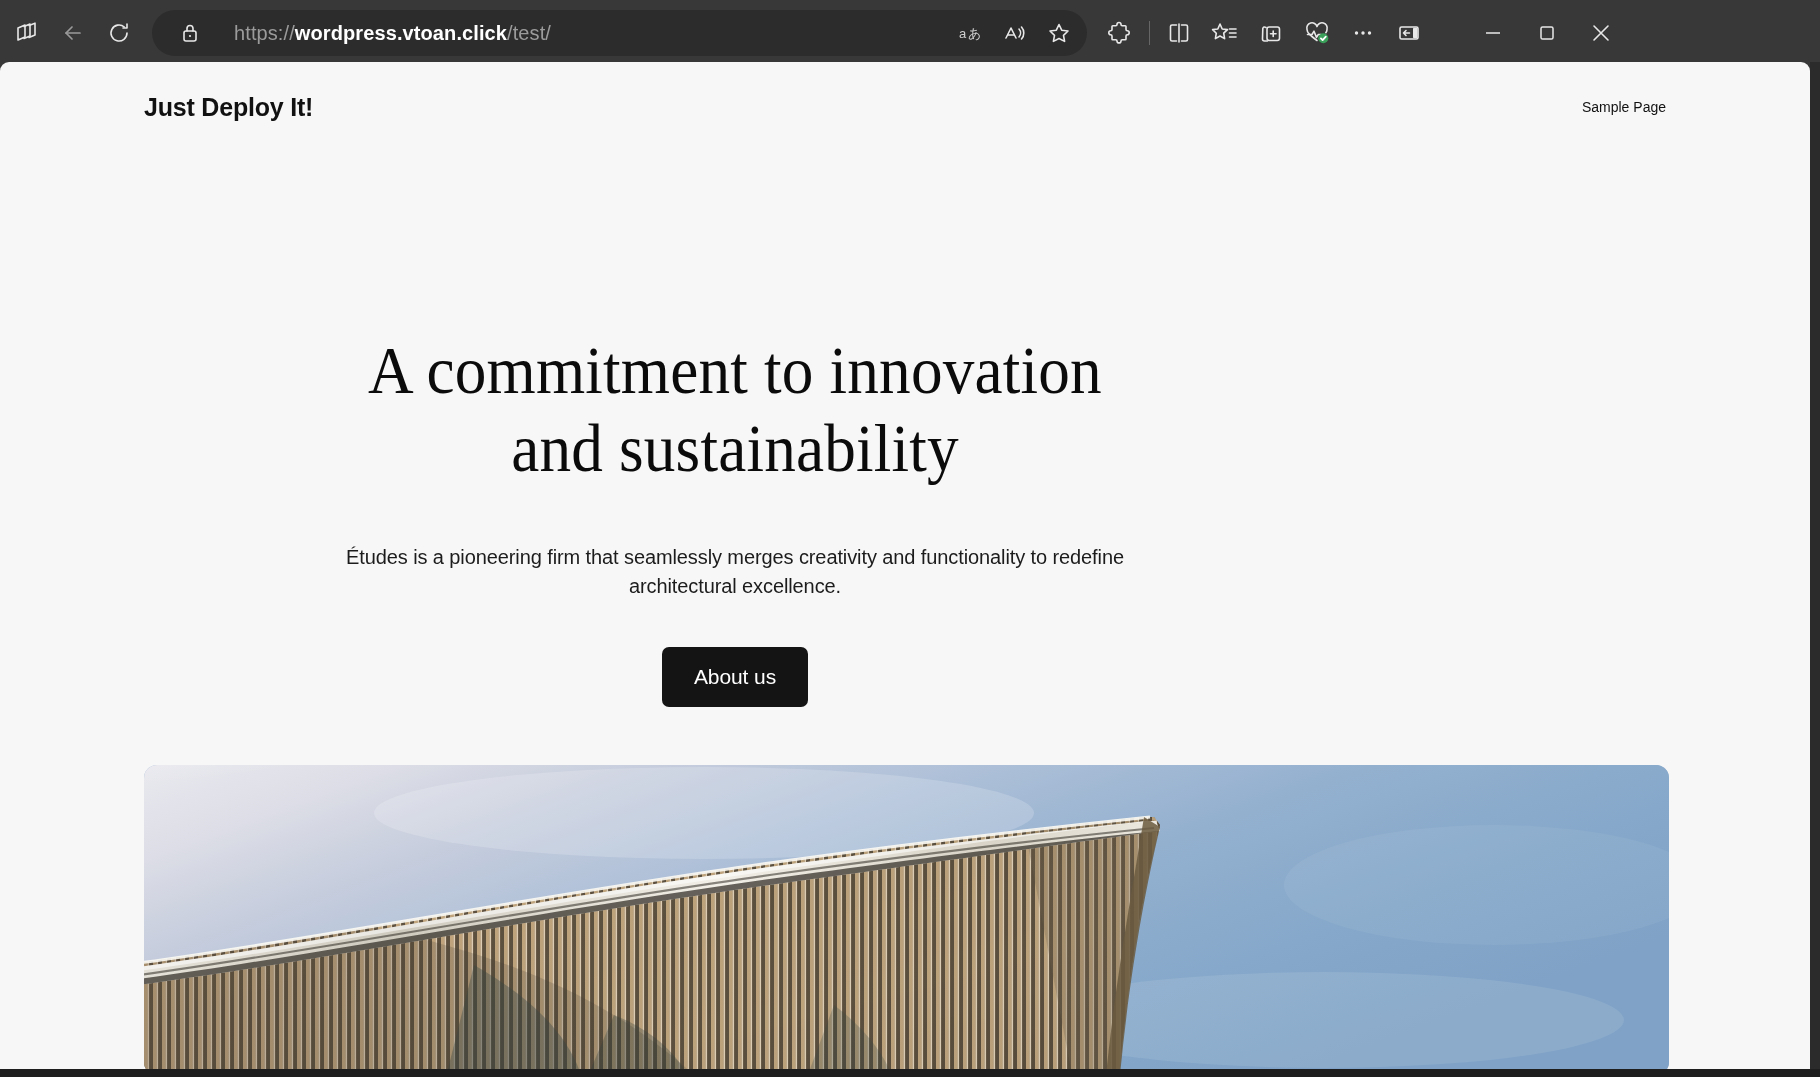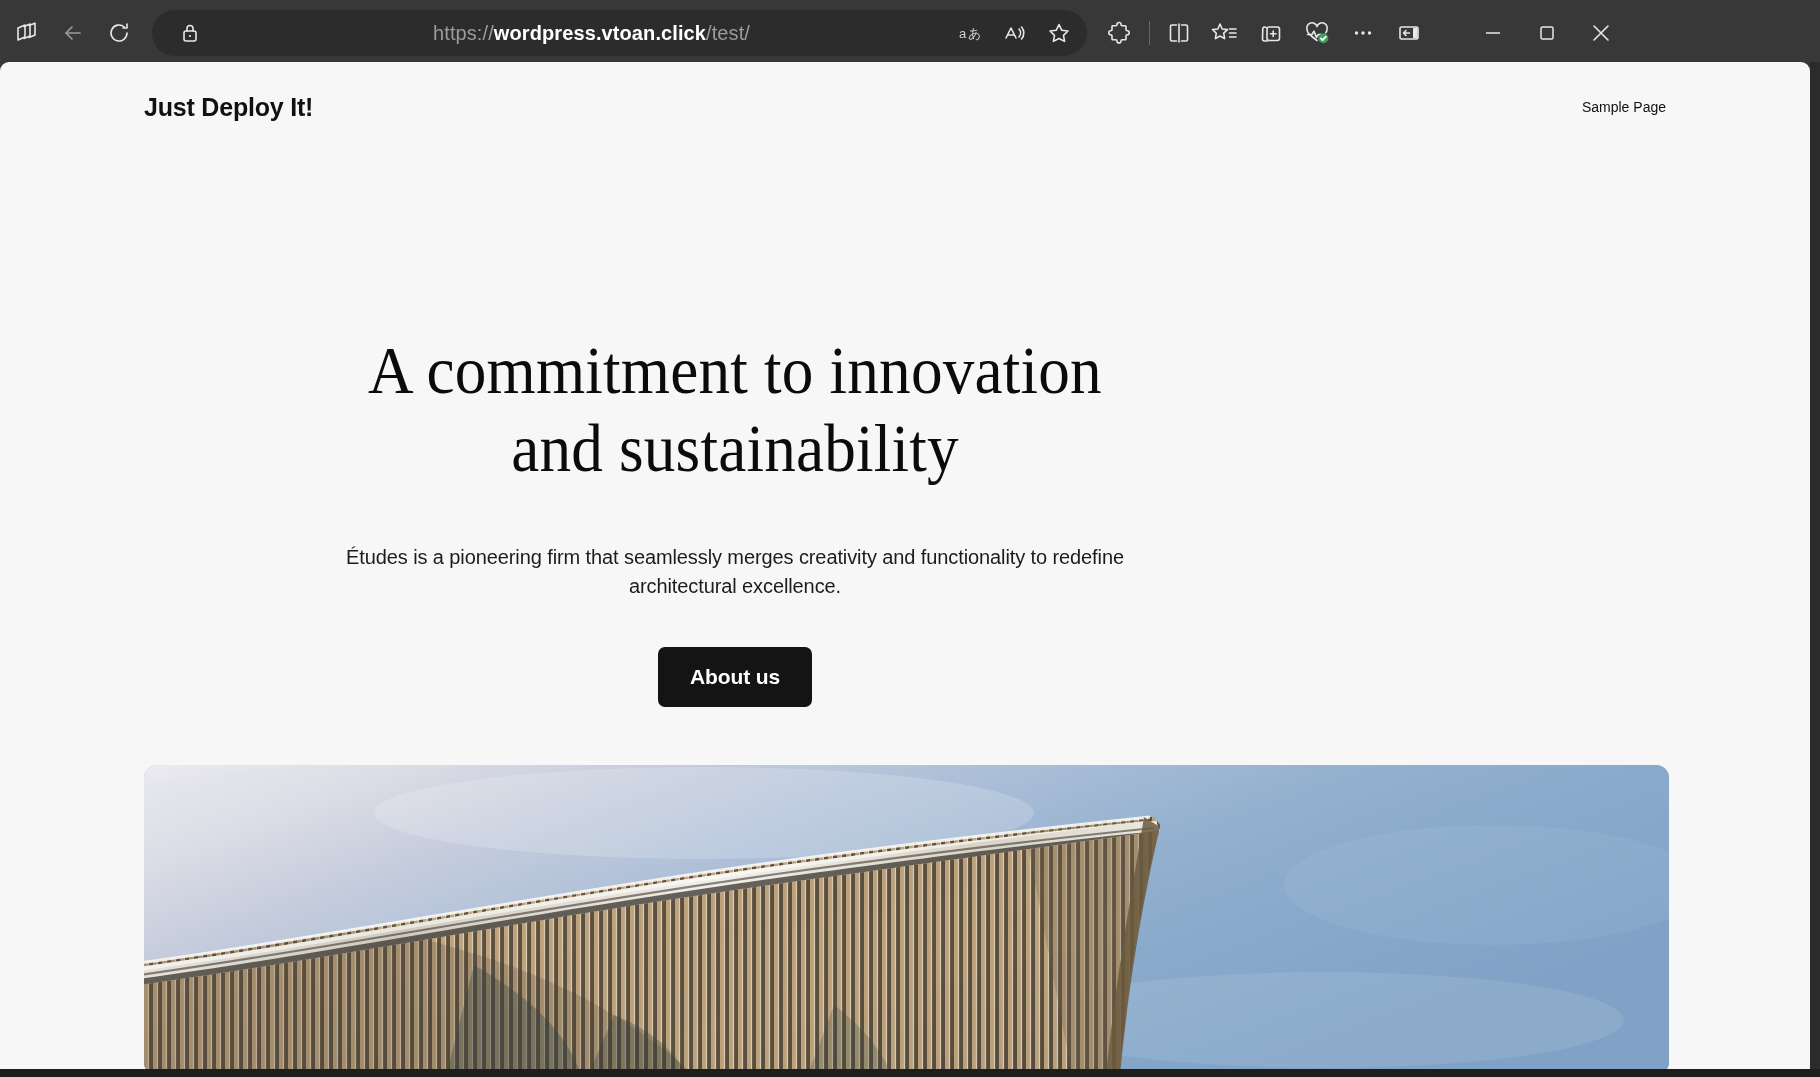--- a/index.html
+++ b/index.html
@@ -68,21 +68,20 @@
   }
 
   #url-text {
     flex: 1 1 auto;
     margin-left: 22px;
     font-size: 20px;
     letter-spacing: 0.1px;
     color: #9b9b9b;
     white-space: nowrap;
     overflow: hidden;
-    text-align: center;
   }
   #url-text .u-host {
     color: #ffffff;
     font-weight: bold;
   }
 
   .ab-icon {
     width: 44px; height: 40px;
     display: flex; align-items: center; justify-content: center;
     border-radius: 6px;
@@ -181,21 +180,21 @@
     color: #1c1c1c;
     letter-spacing: -0.1px;
   }
 
   #hero-cta {
     display: inline-block;
     margin-top: 46px;
     background: #141414;
     color: #ffffff;
     font-size: 21px;
-    font-weight: bold;
+    font-weight: normal;
     letter-spacing: -0.1px;
     padding: 18px 32px;
     border-radius: 7px;
     border: none;
     text-decoration: none;
     cursor: pointer;
     font-family: "Liberation Sans", sans-serif;
   }
 
   

